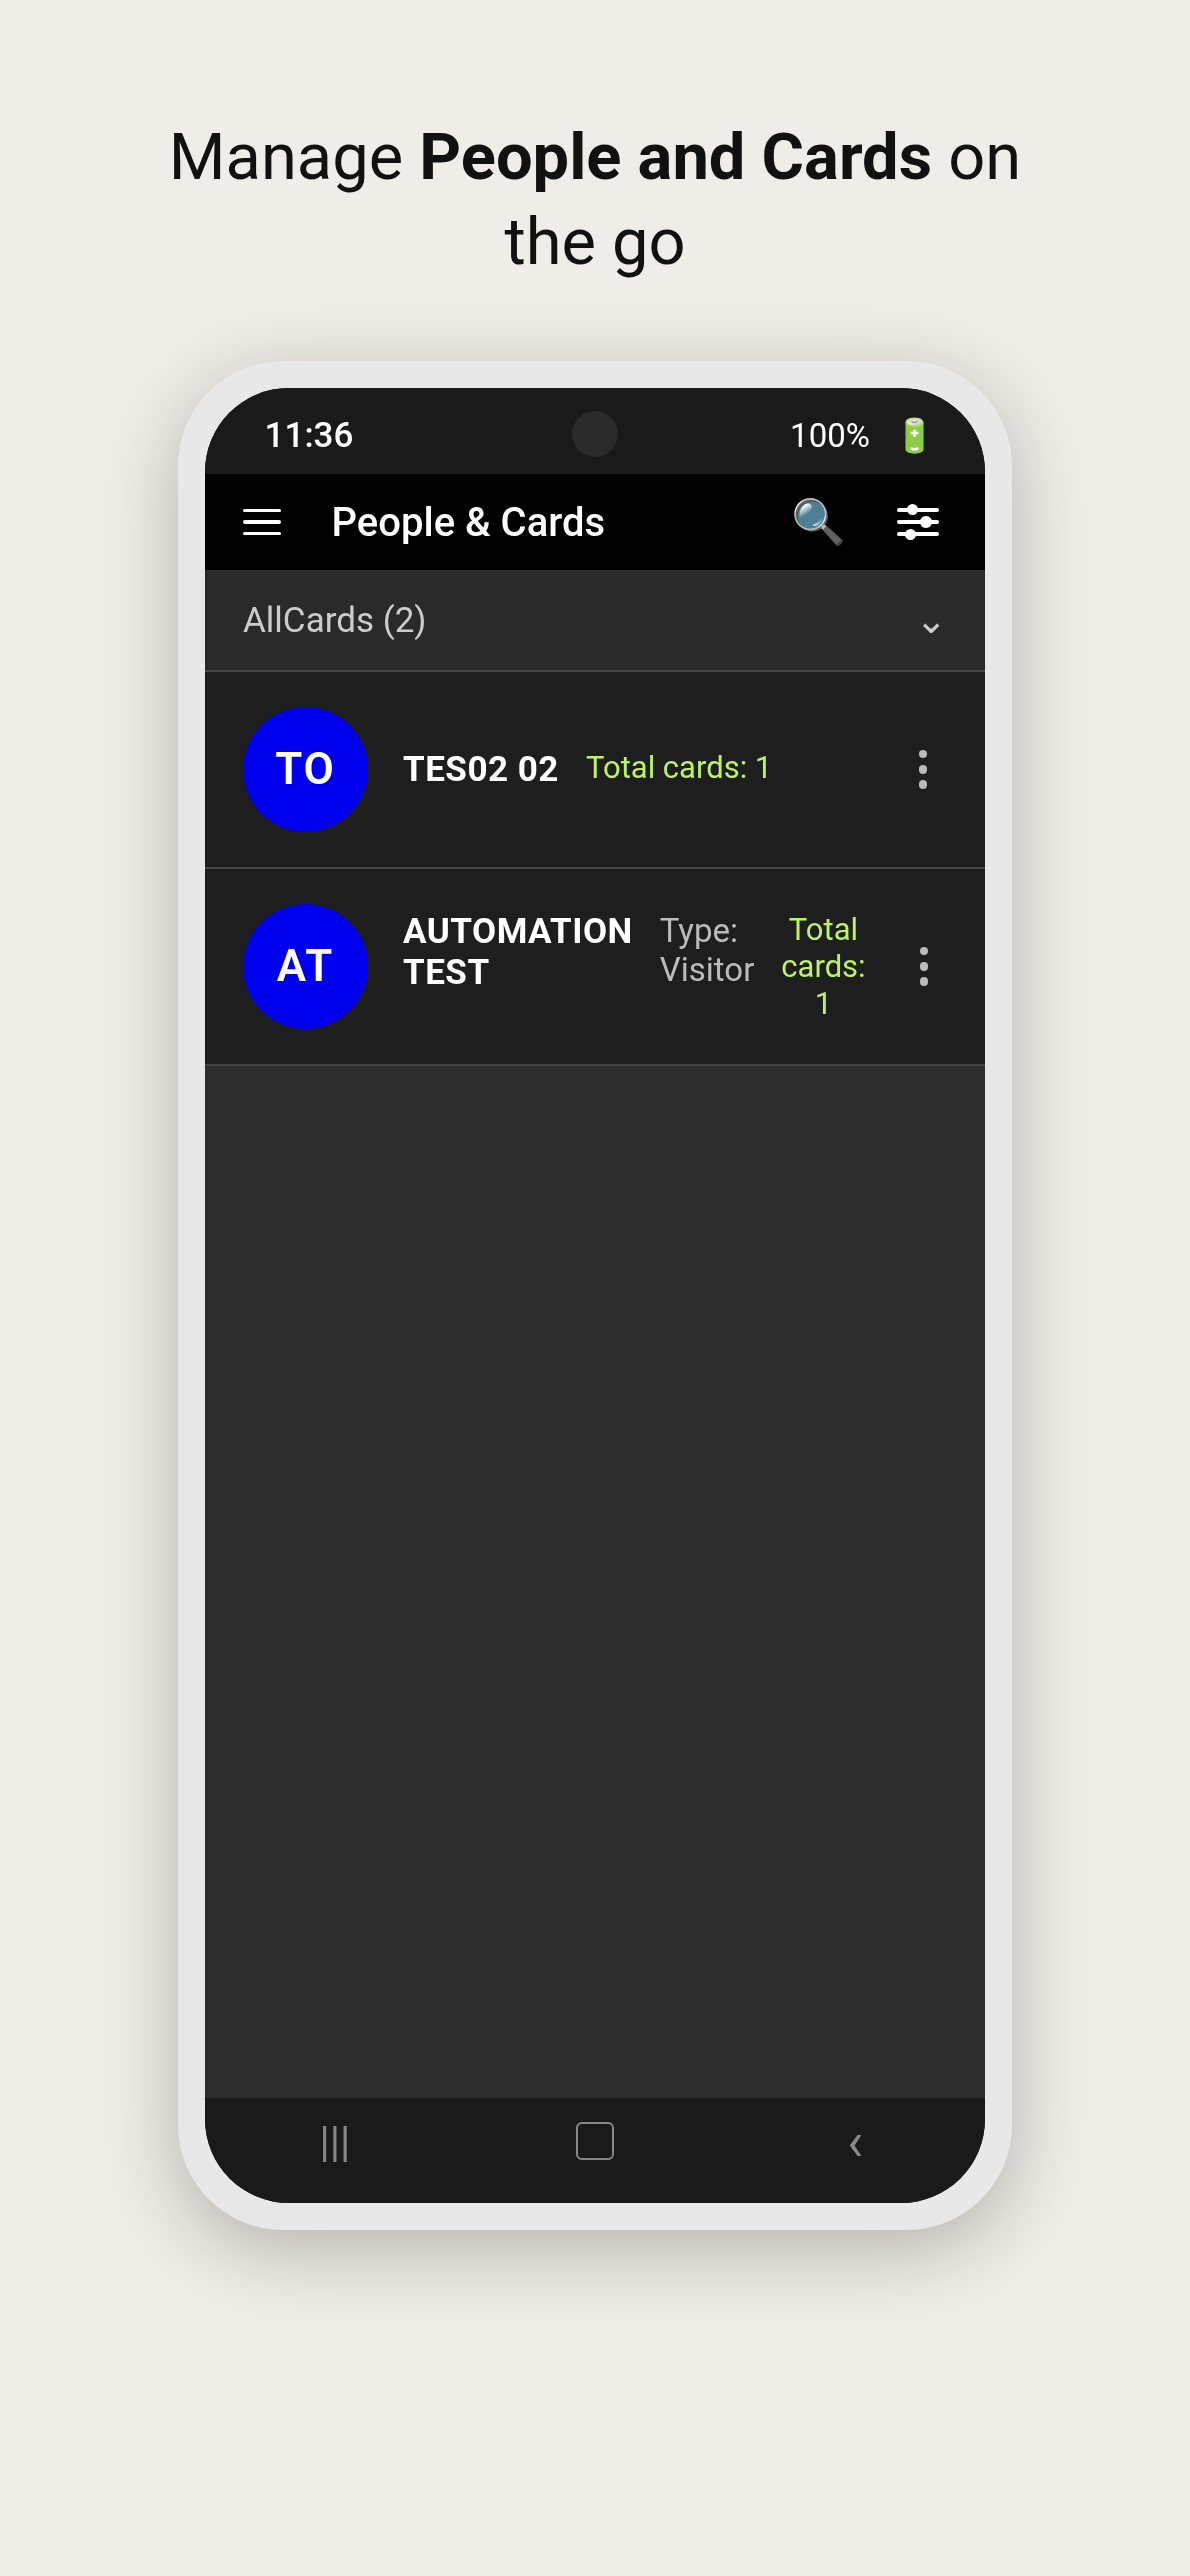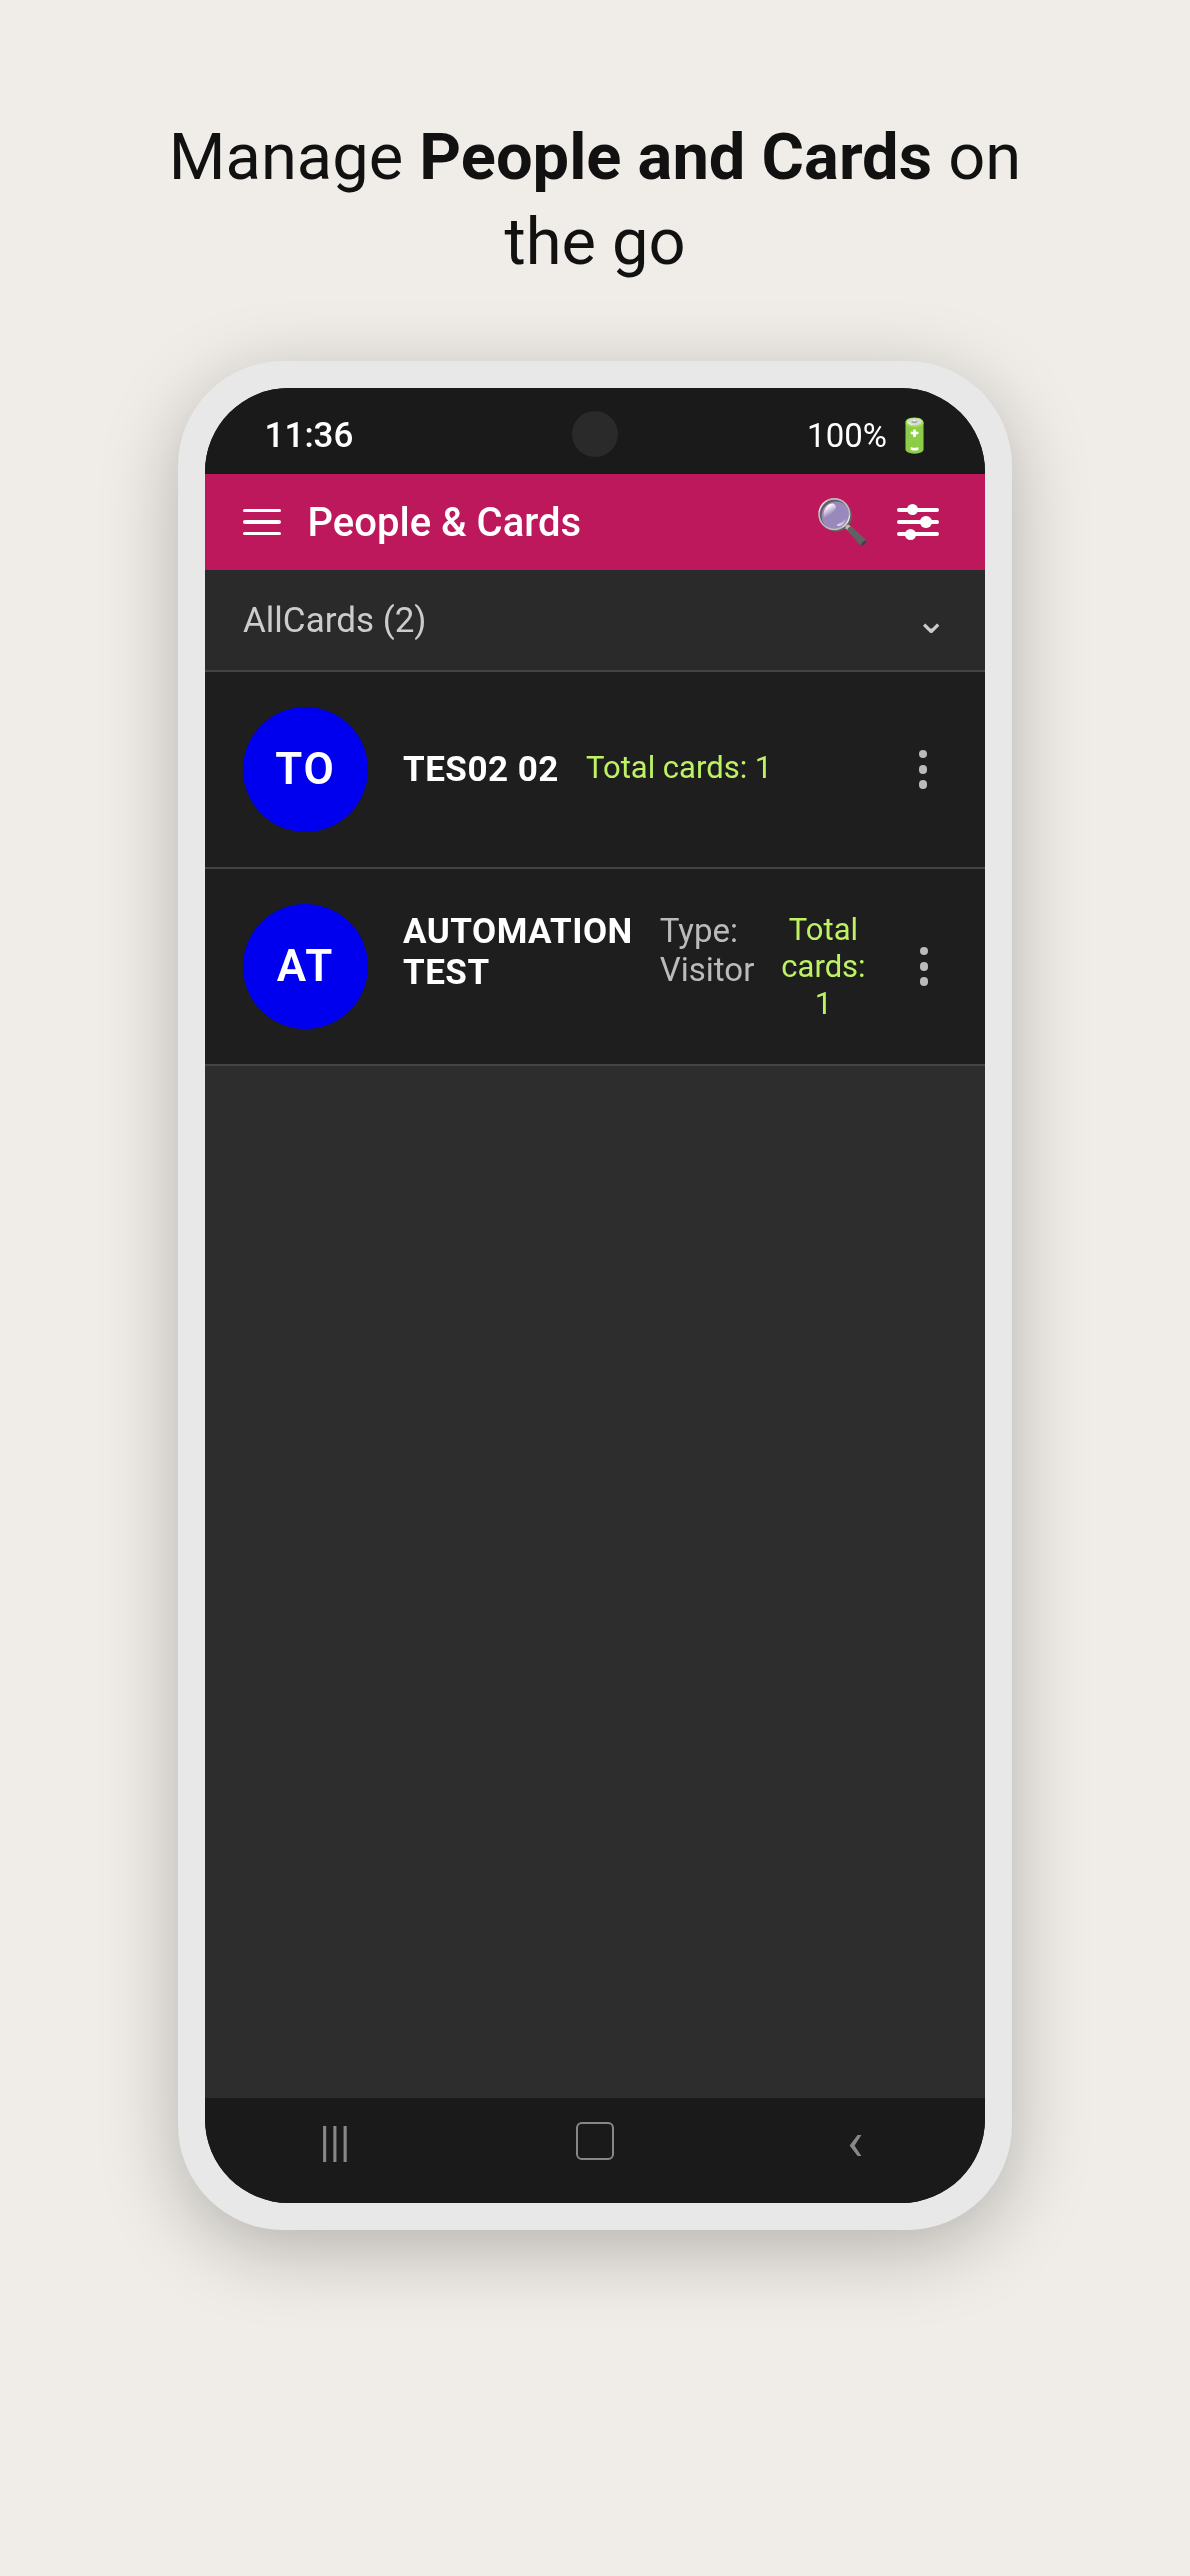--- a/index.html
+++ b/index.html
@@ -86,35 +86,35 @@
     .status-time {
       color: #fff;
       font-size: 35px;
       font-weight: 500;
       margin-left: 9.6px;
     }
 
     .status-right {
       display: flex;
       align-items: center;
-      gap: 7px;
+      gap: 24px;
       color: #fff;
       font-size: 33px;
     }
 
     
     .app-header {
       width: 100%;
       height: 96px;
-      background: #be185d;
+      background: #000000;
       display: flex;
       align-items: center;
       padding: 0 38px;
       flex-shrink: 0;
-      gap: 17px;
+      gap: 41px;
     }
 
     .hamburger-icon {
       display: flex;
       flex-direction: column;
       gap: 7.7px;
       cursor: pointer;
     }
 
     .hamburger-icon span {

